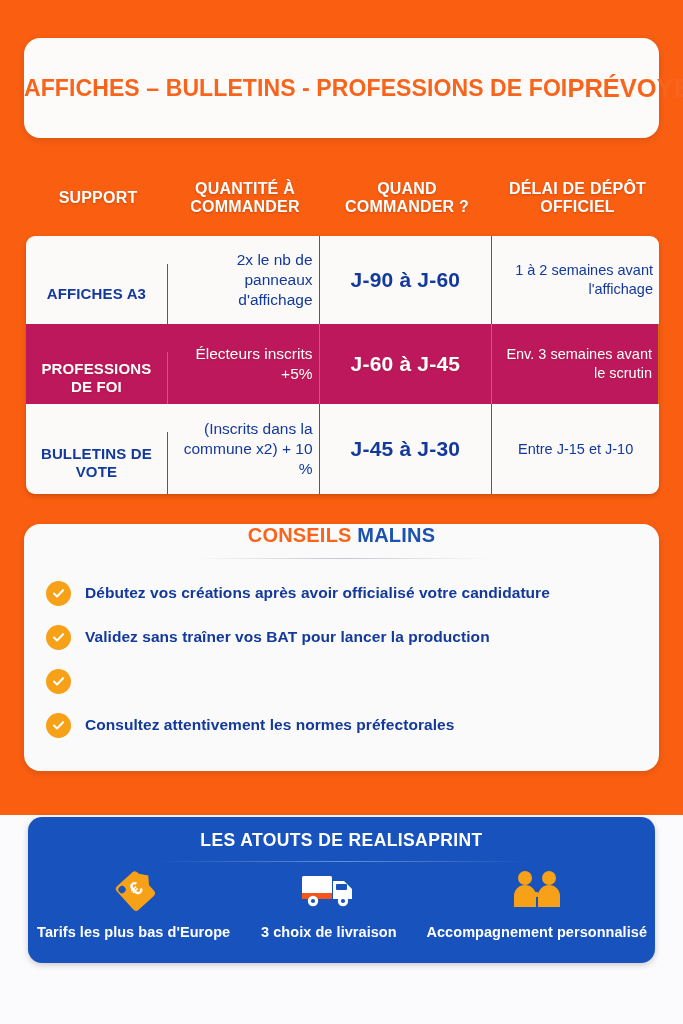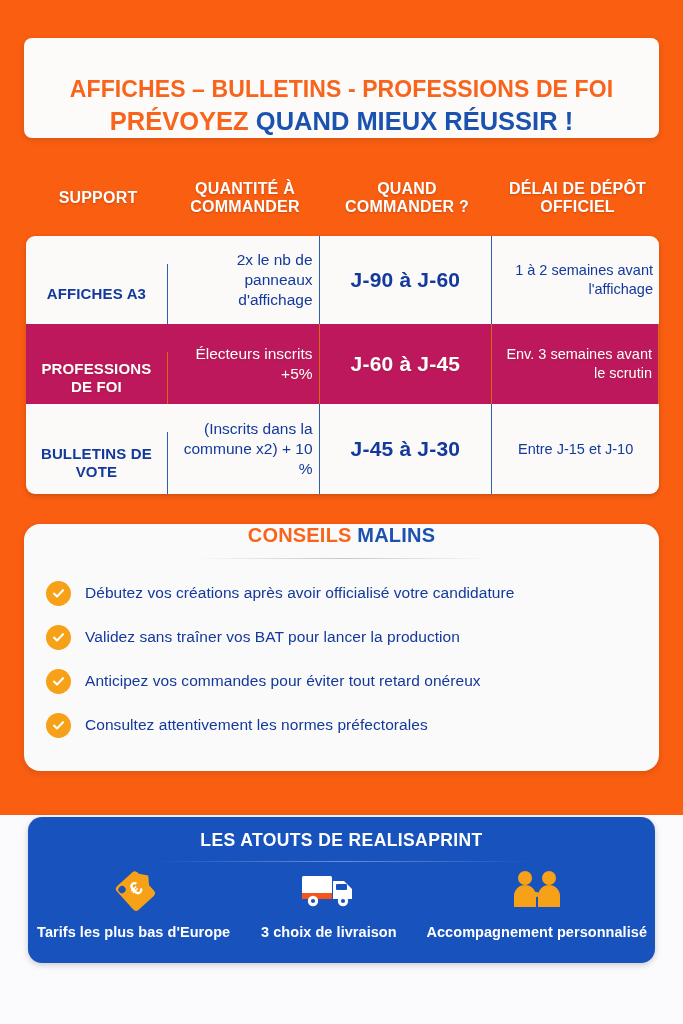--- a/index.html
+++ b/index.html
@@ -38,26 +38,26 @@
     height: 1024px;
   }
 
   
   .title-card {
     position: absolute;
     left: 24px; top: 38px;
     width: 635px;
     height: 100px;
     background: #FCFBFA;
-    border-radius: 8px;
+    border-radius: 16px;
     box-shadow: 0 2px 6px rgba(0,0,0,0.12);
     display: flex;
-    flex-direction: column;
-    align-items: center;
-    justify-content: flex-end;
+    flex-direction: row;
+    align-items: center;
+    justify-content: flex-start;
   }
   .title-line1 {
     font-size: 23px;
     font-weight: bold;
     color: #F8641B;
     letter-spacing: 0.1px;
     line-height: 1.25;
     white-space: nowrap;
   }
   .title-line2 {
@@ -203,21 +203,21 @@
     width: 25px; height: 25px;
     border-radius: 50%;
     background: #F6A117;
     display: flex;
     align-items: center;
     justify-content: center;
   }
   .tip-check svg { display: block; }
   .tip-text {
     font-size: 15.5px;
-    font-weight: normal;
+    font-weight: bold;
     color: #12399B;
     letter-spacing: 0.05px;
   }
 
   
   .benefits {
     position: absolute;
     left: 28px; top: 808px;
     width: 627px;
     height: 146px;
@@ -366,21 +366,20 @@
         </span>
         <span class="tip-text">Validez sans traîner vos BAT pour lancer la production</span>
       </div>
 
       <div class="tip">
         <span class="tip-check">
           <svg width="13" height="13" viewBox="0 0 13 13">
               <path d="M2 6.6 L5 9.6 L11 3.2" fill="none" stroke="#FFFFFF" stroke-width="2.1" stroke-linecap="round" stroke-linejoin="round"></path>
             </svg>
         </span>
-        <span class="tip-text">Anticipez vos commandes pour éviter tout retard onéreux</span>
       </div>
 
       <div class="tip">
         <span class="tip-check">
           <svg width="13" height="13" viewBox="0 0 13 13">
               <path d="M2 6.6 L5 9.6 L11 3.2" fill="none" stroke="#FFFFFF" stroke-width="2.1" stroke-linecap="round" stroke-linejoin="round"></path>
             </svg>
         </span>
         <span class="tip-text">Consultez attentivement les normes préfectorales</span>
       </div>

